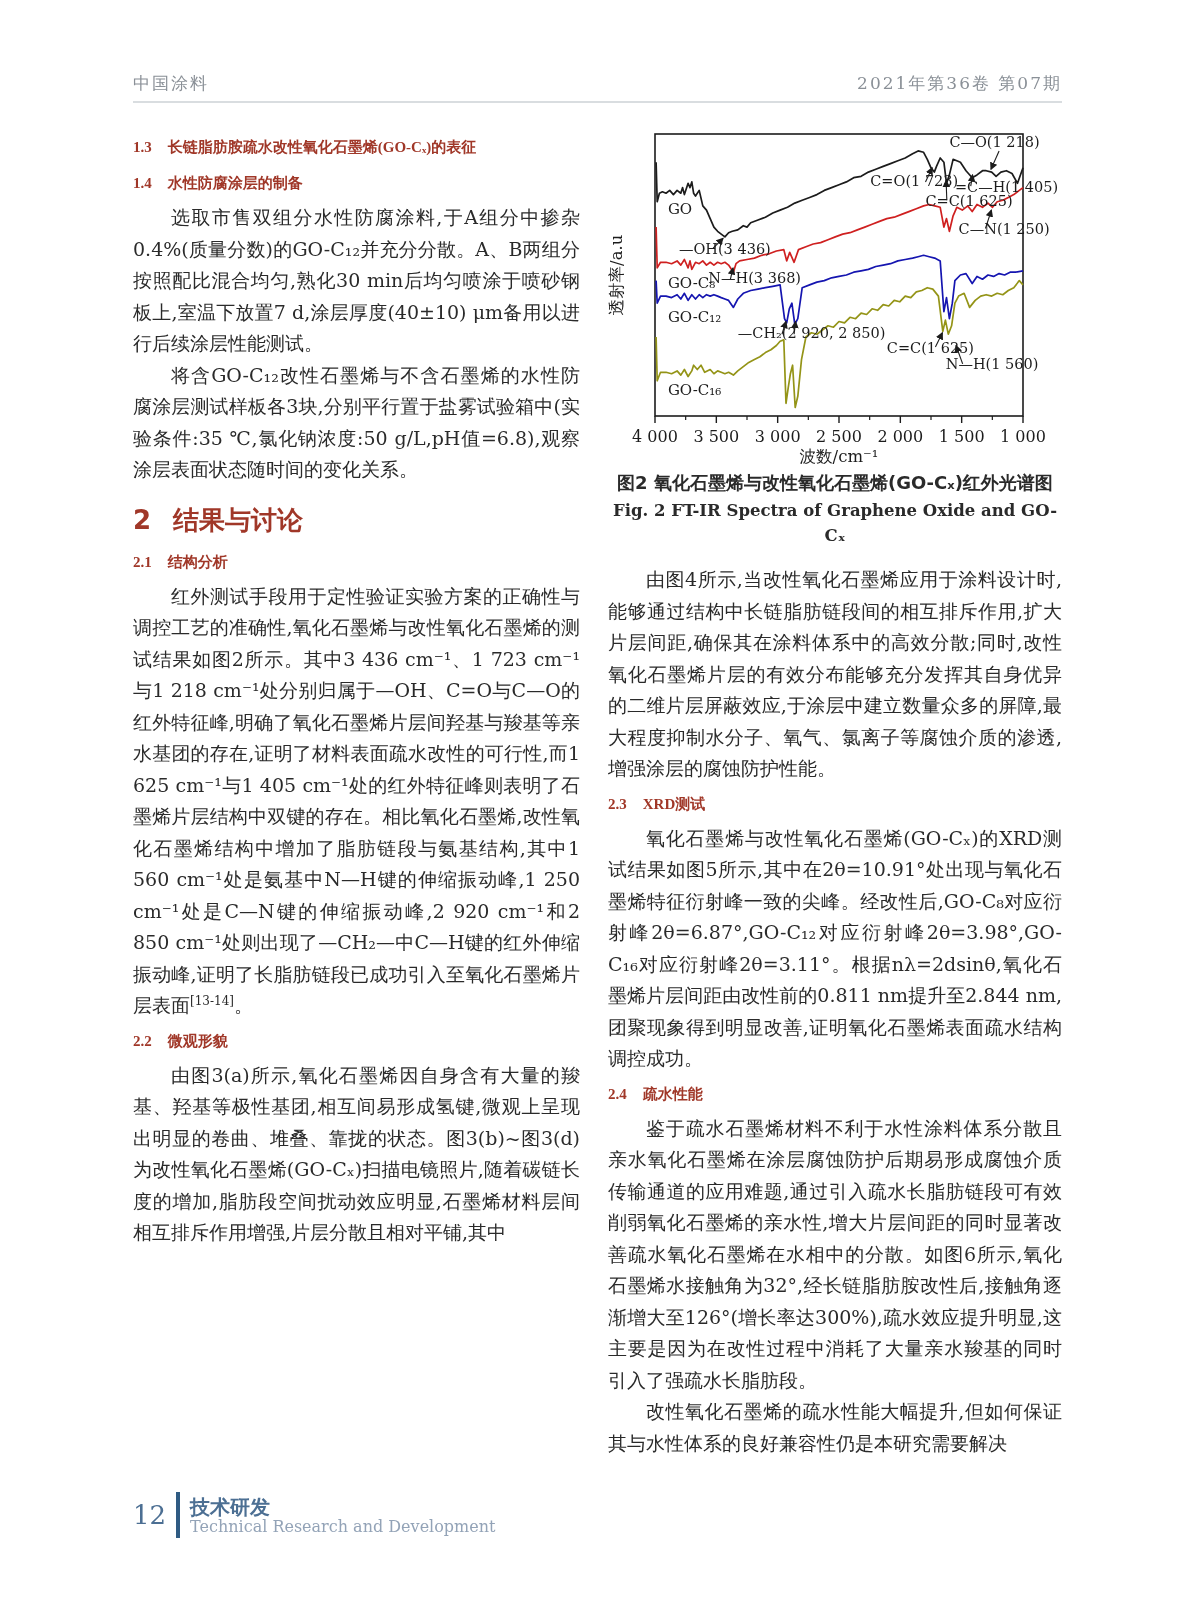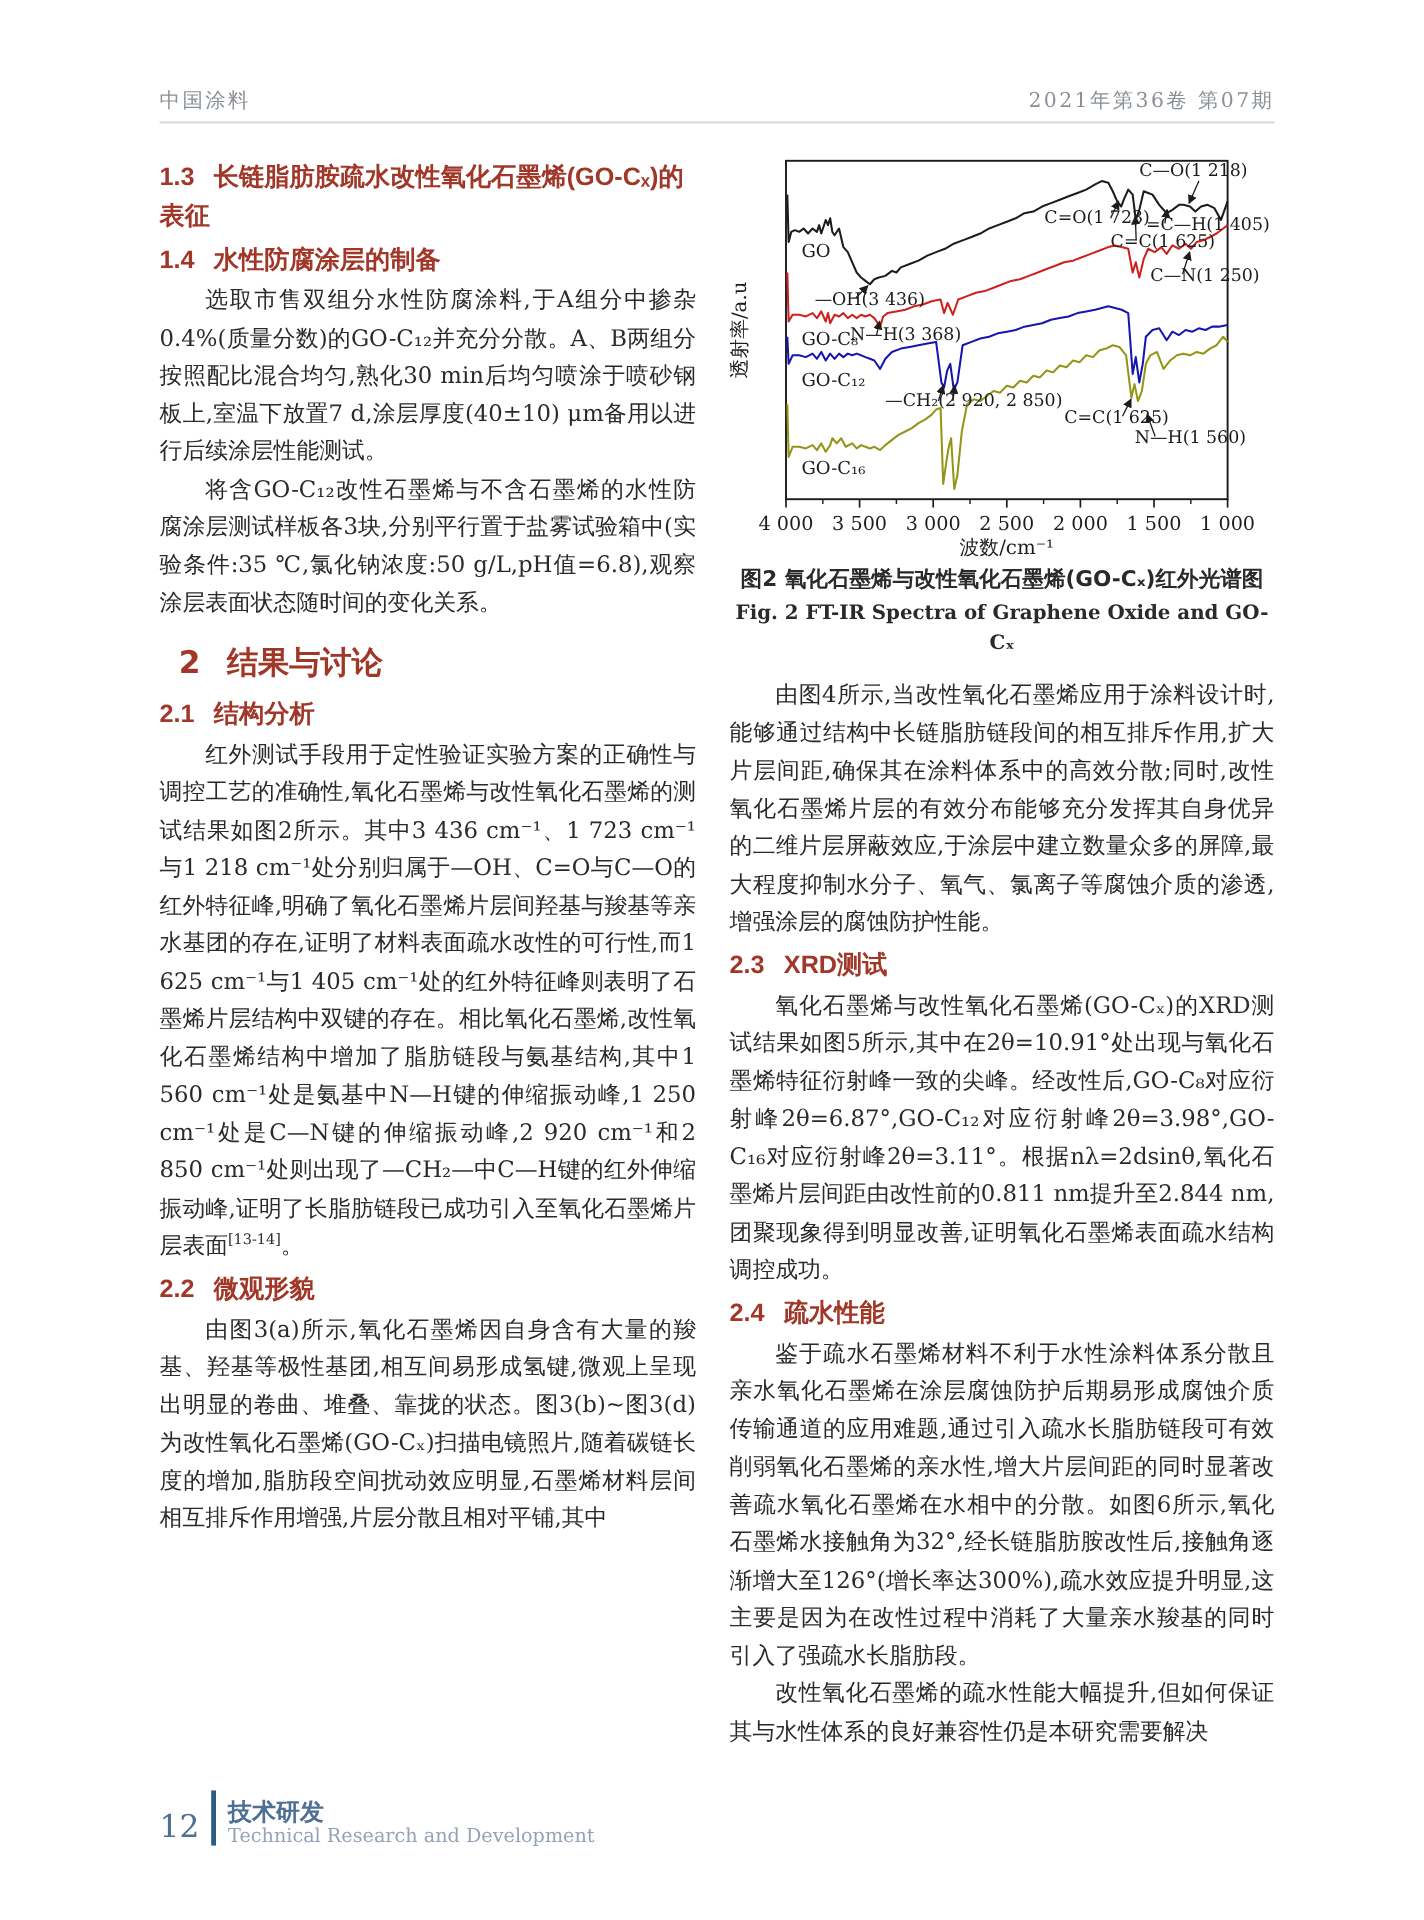--- a/index.html
+++ b/index.html
@@ -8,35 +8,35 @@
   
   .hdr{position:absolute;left:133px;right:125px;top:72px;display:flex;justify-content:space-between;
        font-size:17px;color:#8a9097;letter-spacing:2px;}
   .hdr-rule{position:absolute;left:133px;right:125px;top:101px;height:2px;background:#d9dde0;}
   
   .col-l{position:absolute;left:133px;top:128px;width:447px;}
   .col-r{position:absolute;left:608px;top:120px;width:454px;}
   .p{margin:0;font-size:19px;line-height:31.5px;text-align:justify;text-indent:2em;}
   .p.noindent{text-indent:0;}
   .p sup{font-size:12px;line-height:0;}
-  .h3{font-size:21px;font-weight:bold;color:#a03728;line-height:33px;margin:3px 0 2px 0;
-      font-family:Liberation Sans, sans-serif;}
+  .h3{font-size:15px;font-weight:bold;color:#a03728;line-height:33px;margin:3px 0 2px 0;
+      font-family:Liberation Serif, serif;}
   .h3 .hnum{margin-right:16px;}
-  .h2big{font-size:26px;font-weight:bold;color:#a03728;line-height:40px;margin:14px 0 6px 16px;
+  .h2big{font-size:26px;font-weight:bold;color:#a03728;line-height:40px;margin:14px 0 6px 0;
       font-family:"DejaVu Sans","Liberation Sans",sans-serif;}
   .h2big .hnum{margin-right:22px;}
   
   .fig{width:454px;}
   .fig svg{display:block;}
   .figcap{text-align:center;font-weight:bold;margin-top:6px;}
   .figcap .cn{font-size:18px;line-height:26px;font-family:"DejaVu Sans","Liberation Sans",sans-serif;}
   .figcap .en{font-size:16.5px;line-height:25px;margin-top:2px;}
   .rtext{margin-top:16px;}
   
-  .ftr{position:absolute;left:133px;top:1492px;display:flex;align-items:flex-end;}
+  .ftr{position:absolute;left:133px;top:1492px;display:flex;align-items:center;}
   .ftr .pgnum{font-size:26px;color:#4c6f93;margin-right:10px;}
   .ftr .bar{width:4px;height:46px;background:#2f5b83;margin-right:10px;}
   .ftr .sec-cn{font-size:20px;font-weight:bold;color:#4c6f93;line-height:24px;
       font-family:"DejaVu Sans","Liberation Sans",sans-serif;}
   .ftr .sec-en{font-size:16px;color:#93a3b7;line-height:16px;}
 </style>
 </head>
 <body>
 
 <div class="page">

